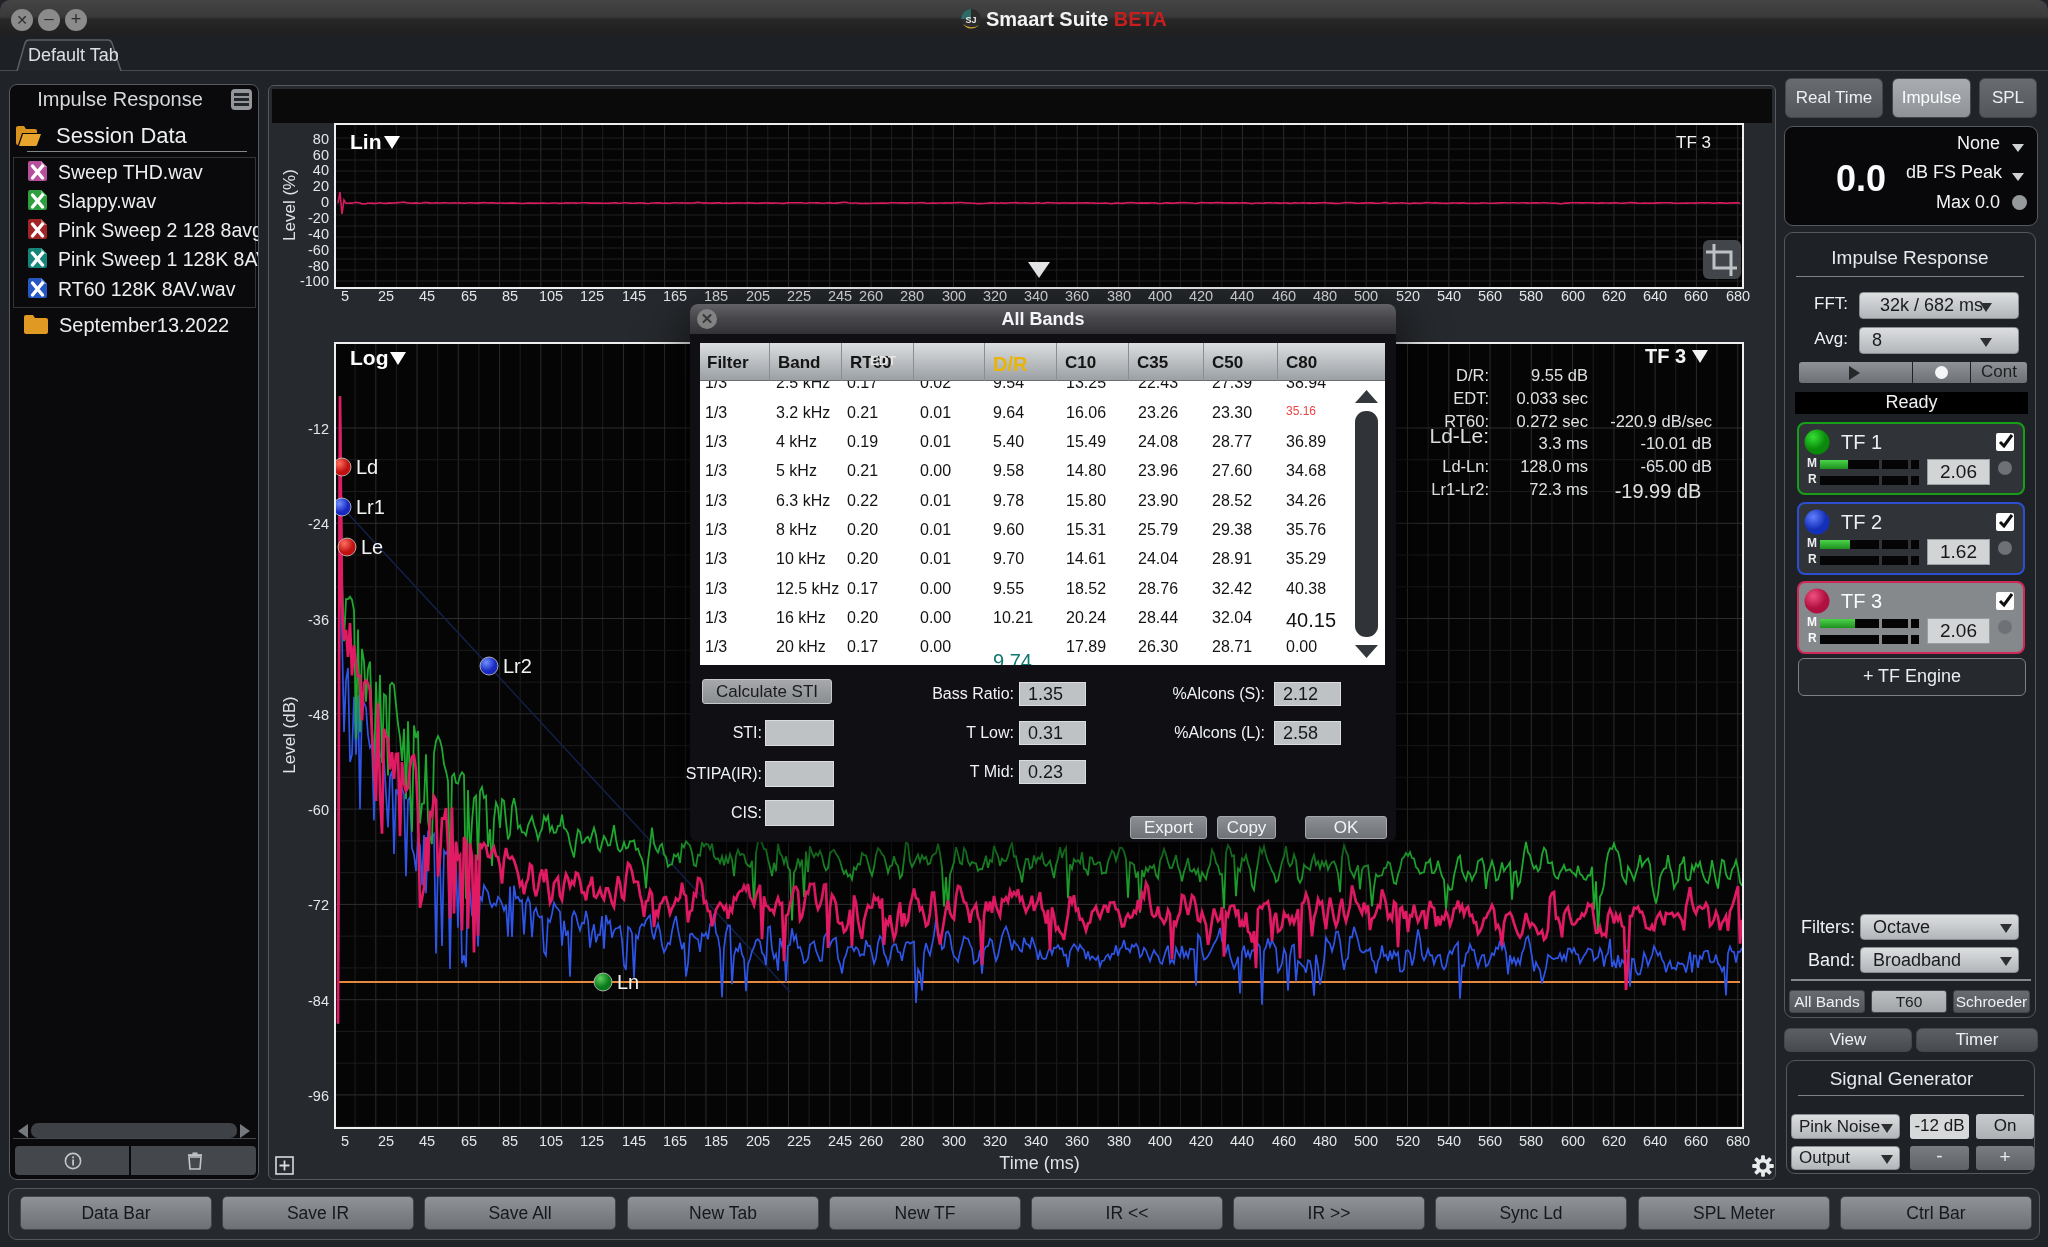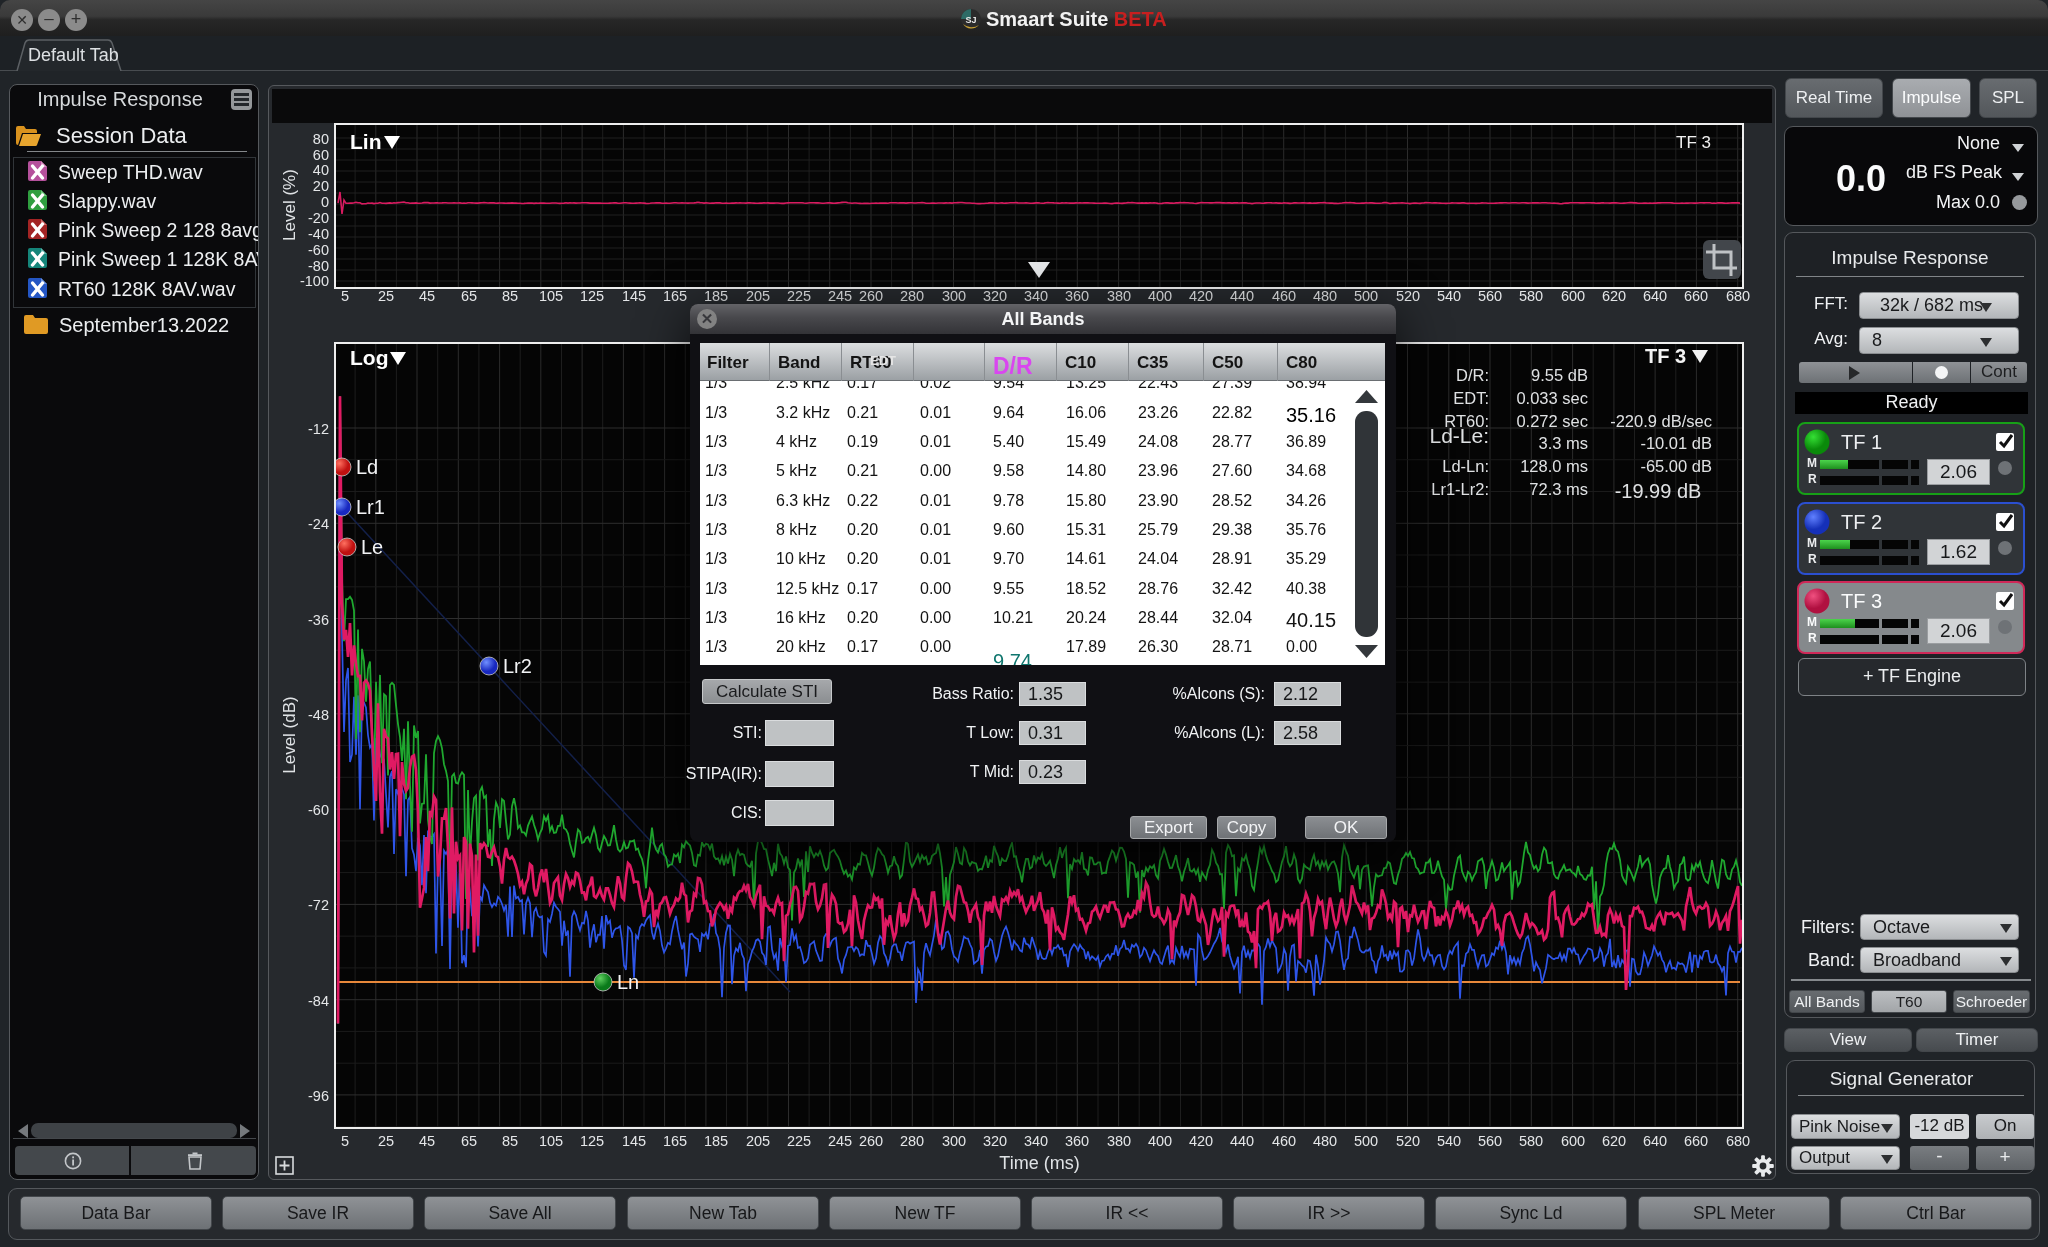--- a/index.html
+++ b/index.html
@@ -612,22 +612,22 @@
     <div class="abs" style="left:438px;top:31.2px;font-size:16px;color:#141414">22.43</div>
     <div class="abs" style="left:512px;top:31.2px;font-size:16px;color:#141414">27.39</div>
     <div class="abs" style="left:586px;top:31.2px;font-size:16px;color:#141414">38.94</div>
     <div class="abs" style="left:5px;top:60.6px;font-size:16px;color:#141414">1/3</div>
     <div class="abs" style="left:76px;top:60.6px;font-size:16px;color:#141414">3.2 kHz</div>
     <div class="abs" style="left:147px;top:60.6px;font-size:16px;color:#141414">0.21</div>
     <div class="abs" style="left:220px;top:60.6px;font-size:16px;color:#141414">0.01</div>
     <div class="abs" style="left:293px;top:60.6px;font-size:16px;color:#141414">9.64</div>
     <div class="abs" style="left:366px;top:60.6px;font-size:16px;color:#141414">16.06</div>
     <div class="abs" style="left:438px;top:60.6px;font-size:16px;color:#141414">23.26</div>
-    <div class="abs" style="left:512px;top:60.6px;font-size:16px;color:#141414">22.82</div>
-    <div class="abs" style="left:586px;top:60.6px;font-size:20px;color:#000000">35.16</div>
+    <div class="abs" style="left:512px;top:60.6px;font-size:16px;color:#141414">23.30</div>
+    <div class="abs" style="left:586px;top:60.6px;font-size:12px;color:#ef4444">35.16</div>
     <div class="abs" style="left:5px;top:89.9px;font-size:16px;color:#141414">1/3</div>
     <div class="abs" style="left:76px;top:89.9px;font-size:16px;color:#141414">4 kHz</div>
     <div class="abs" style="left:147px;top:89.9px;font-size:16px;color:#141414">0.19</div>
     <div class="abs" style="left:220px;top:89.9px;font-size:16px;color:#141414">0.01</div>
     <div class="abs" style="left:293px;top:89.9px;font-size:16px;color:#141414">5.40</div>
     <div class="abs" style="left:366px;top:89.9px;font-size:16px;color:#141414">15.49</div>
     <div class="abs" style="left:438px;top:89.9px;font-size:16px;color:#141414">24.08</div>
     <div class="abs" style="left:512px;top:89.9px;font-size:16px;color:#141414">28.77</div>
     <div class="abs" style="left:586px;top:89.9px;font-size:16px;color:#141414">36.89</div>
     <div class="abs" style="left:5px;top:119.2px;font-size:16px;color:#141414">1/3</div>
@@ -692,21 +692,21 @@
     <div class="abs" style="left:366px;top:295.4px;font-size:16px;color:#141414">17.89</div>
     <div class="abs" style="left:438px;top:295.4px;font-size:16px;color:#141414">26.30</div>
     <div class="abs" style="left:512px;top:295.4px;font-size:16px;color:#141414">28.71</div>
     <div class="abs" style="left:586px;top:295.4px;font-size:16px;color:#141414">0.00</div>
   </div>
 <div class="abs" style="left:700px;top:343px;width:685px;height:38px;background:linear-gradient(#dcdee0,#9ba0a4);border-bottom:1px solid #6a6e72"></div>
 <div class="abs" style="left:707px;top:353px;font-size:17px;font-weight:bold;color:#141414">Filter</div>
 <div class="abs" style="left:778px;top:353px;font-size:17px;font-weight:bold;color:#141414">Band</div>
 <div class="abs" style="left:850px;top:353px;font-size:17px;font-weight:bold;color:#141414">RT60</div>
 <div class="abs" style="left:870px;top:353px;font-size:13px;font-weight:bold;color:#e5e5e5">EDT</div>
-<div class="abs" style="left:993px;top:353px;font-size:23px;font-weight:bold;color:#d946ef">D/R</div>
+<div class="abs" style="left:993px;top:353px;font-size:20px;font-weight:bold;color:#eab308">D/R</div>
 <div class="abs" style="left:1065px;top:353px;font-size:17px;font-weight:bold;color:#141414">C10</div>
 <div class="abs" style="left:1137px;top:353px;font-size:17px;font-weight:bold;color:#141414">C35</div>
 <div class="abs" style="left:1212px;top:353px;font-size:17px;font-weight:bold;color:#141414">C50</div>
 <div class="abs" style="left:1286px;top:353px;font-size:17px;font-weight:bold;color:#141414">C80</div>
 <div class="abs" style="left:769px;top:343px;width:1px;height:38px;background:#8a8e92"></div>
 <div class="abs" style="left:841px;top:343px;width:1px;height:38px;background:#8a8e92"></div>
 <div class="abs" style="left:913px;top:343px;width:1px;height:38px;background:#8a8e92"></div>
 <div class="abs" style="left:984px;top:343px;width:1px;height:38px;background:#8a8e92"></div>
 <div class="abs" style="left:1056px;top:343px;width:1px;height:38px;background:#8a8e92"></div>
 <div class="abs" style="left:1128px;top:343px;width:1px;height:38px;background:#8a8e92"></div>

